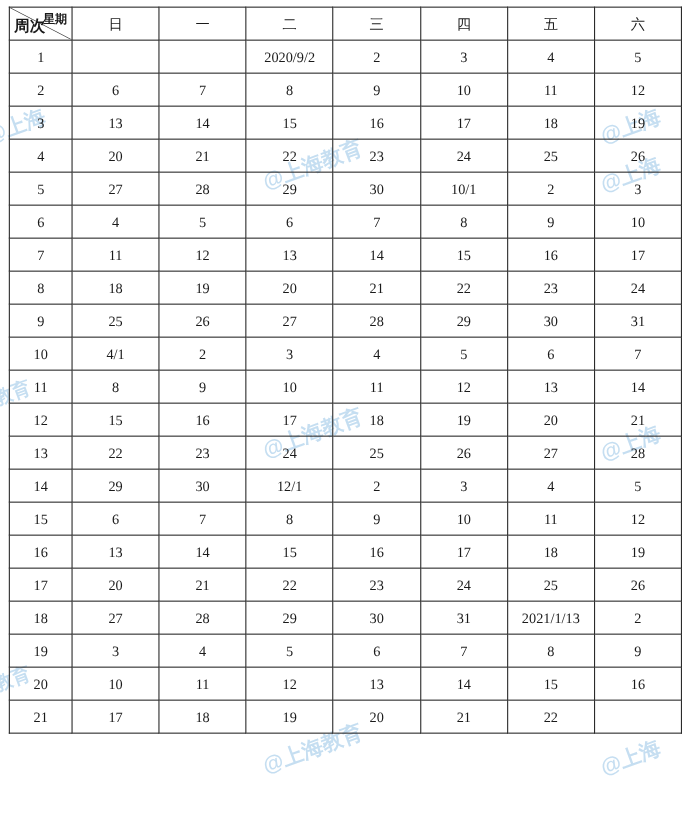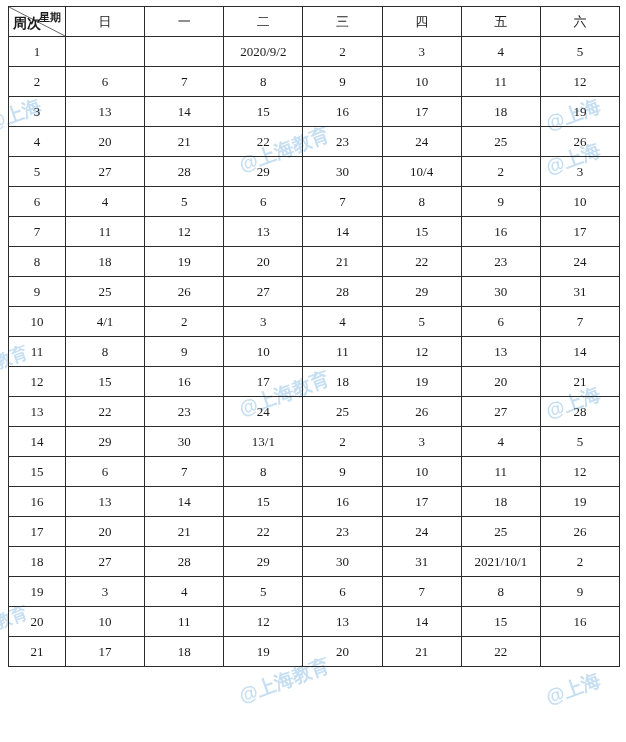--- a/index.html
+++ b/index.html
@@ -189,21 +189,21 @@
           <td class="day">24</td>
           <td class="day">25</td>
           <td class="day">26</td>
         </tr>
         <tr>
           <td class="weeknum">5</td>
           <td class="day">27</td>
           <td class="day">28</td>
           <td class="day">29</td>
           <td class="day">30</td>
-          <td class="day">10/4</td>
+          <td class="day">10/1</td>
           <td class="day">2</td>
           <td class="day">3</td>
         </tr>
         <tr>
           <td class="weeknum">6</td>
           <td class="day">4</td>
           <td class="day">5</td>
           <td class="day">6</td>
           <td class="day">7</td>
           <td class="day">8</td>
@@ -277,21 +277,21 @@
           <td class="day">24</td>
           <td class="day">25</td>
           <td class="day">26</td>
           <td class="day">27</td>
           <td class="day">28</td>
         </tr>
         <tr>
           <td class="weeknum">14</td>
           <td class="day">29</td>
           <td class="day">30</td>
-          <td class="day">13/1</td>
+          <td class="day">12/1</td>
           <td class="day">2</td>
           <td class="day">3</td>
           <td class="day">4</td>
           <td class="day">5</td>
         </tr>
         <tr>
           <td class="weeknum">15</td>
           <td class="day">6</td>
           <td class="day">7</td>
           <td class="day">8</td>
@@ -320,21 +320,21 @@
           <td class="day">25</td>
           <td class="day">26</td>
         </tr>
         <tr>
           <td class="weeknum">18</td>
           <td class="day">27</td>
           <td class="day">28</td>
           <td class="day">29</td>
           <td class="day">30</td>
           <td class="day">31</td>
-          <td class="day">2021/10/1</td>
+          <td class="day">2021/1/13</td>
           <td class="day">2</td>
         </tr>
         <tr>
           <td class="weeknum">19</td>
           <td class="day">3</td>
           <td class="day">4</td>
           <td class="day">5</td>
           <td class="day">6</td>
           <td class="day">7</td>
           <td class="day">8</td>

